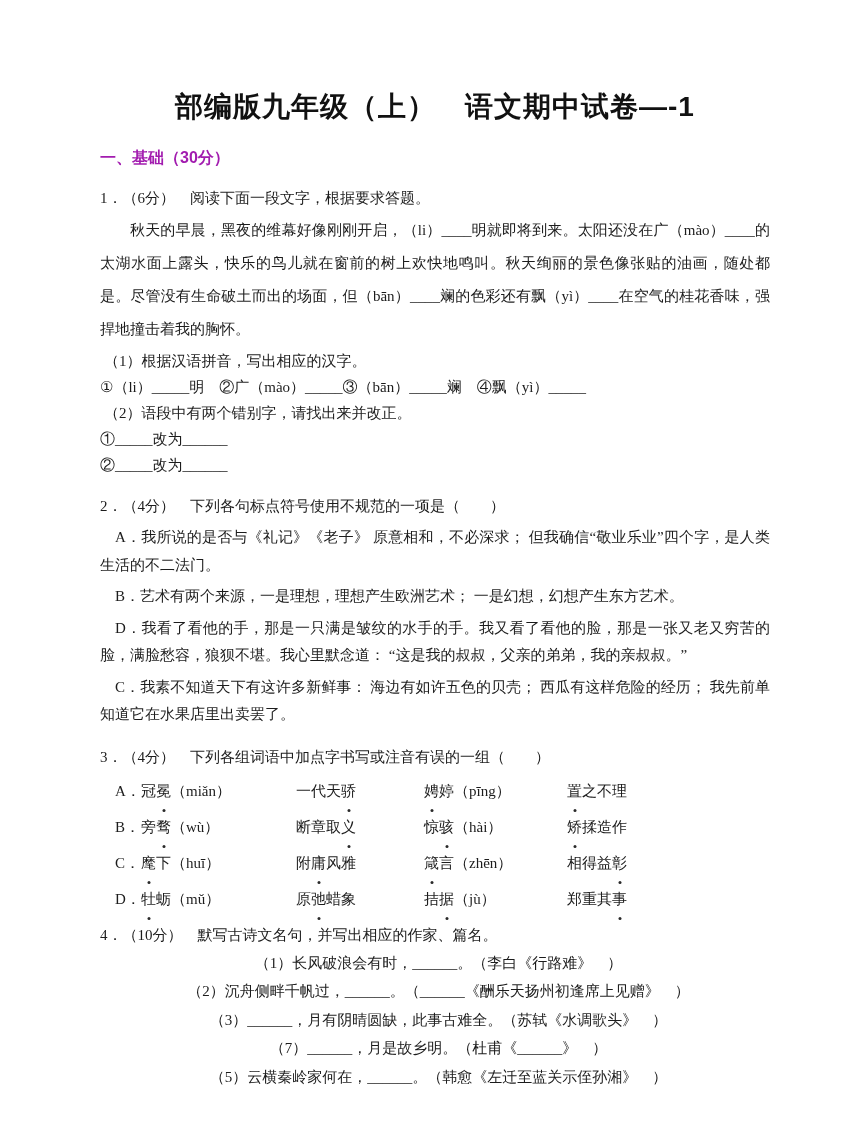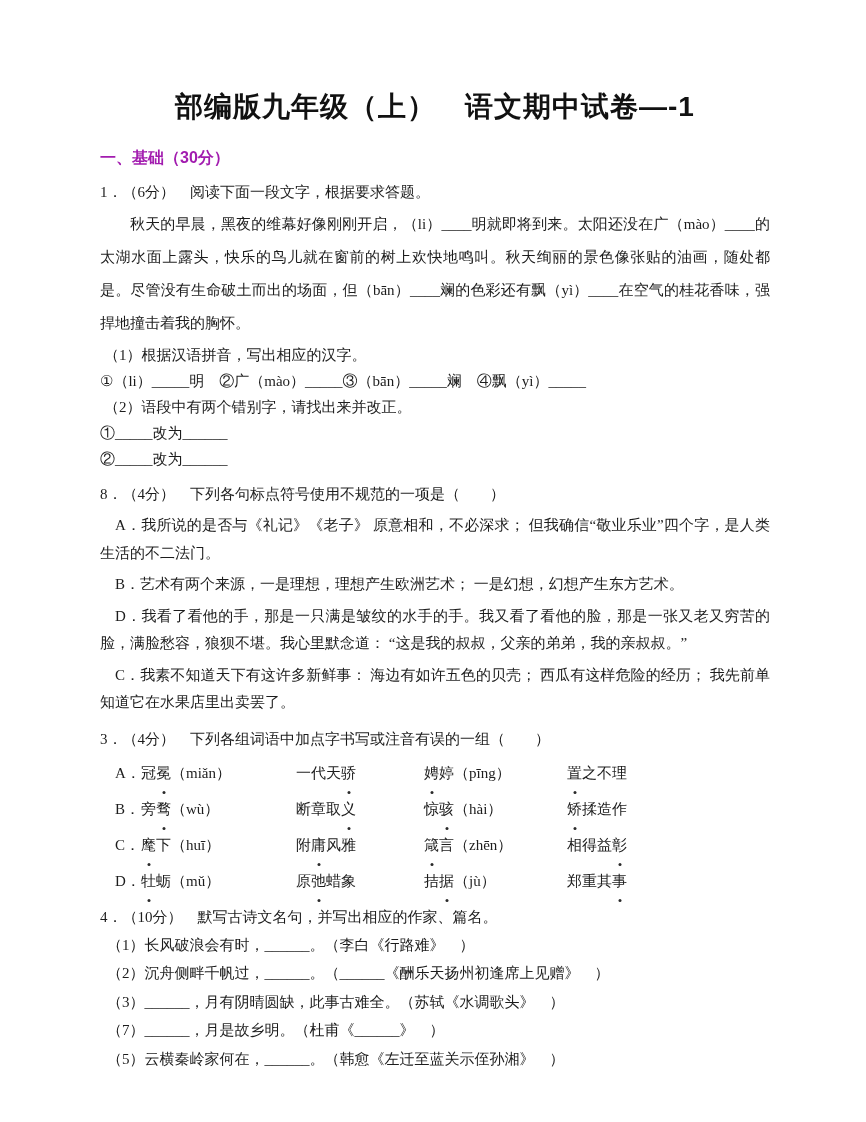--- a/index.html
+++ b/index.html
@@ -33,21 +33,21 @@
   .section-heading {
     font-family: "Liberation Sans", "DejaVu Sans", sans-serif;
     font-weight: bold;
     font-size: 16px;
     line-height: 24px;
     margin-bottom: 4px;
     color: #a21caf;
   }
   .stem {
     line-height: 28px;
-    margin-top: 8px;
+    margin-top: 14px;
   }
   .passage {
     margin: 2px 0 2px 0;
     text-indent: 2em;
     line-height: 33px;
     text-align: justify;
   }
   .sub-line {
     line-height: 26px;
     padding-left: 4px;
@@ -70,20 +70,21 @@
     padding-left: 15px;
   }
   .q3-label { width: 26px; flex: none; }
   .q3-c1 { width: 155px; flex: none; }
   .q3-c2 { width: 128px; flex: none; }
   .q3-c3 { width: 143px; flex: none; }
   .q3-c4 { flex: 1; }
   .q4-item {
     line-height: 28.5px;
     padding-left: 7px;
+    text-align: center;
   }
   
   .dot {
     position: relative;
     display: inline-block;
   }
   .dot::after {
     content: "";
     position: absolute;
     left: 50%;
@@ -108,21 +109,21 @@
     <div class="stem">1．（6分）　阅读下面一段文字，根据要求答题。</div>
     <p class="passage">秋天的早晨，黑夜的维幕好像刚刚开启，（li）____明就即将到来。太阳还没在广（mào）____的太湖水面上露头，快乐的鸟儿就在窗前的树上欢快地鸣叫。秋天绚丽的景色像张贴的油画，随处都是。尽管没有生命破土而出的场面，但（bān）____斓的色彩还有飘（yì）____在空气的桂花香味，强捍地撞击着我的胸怀。</p>
     <div class="sub-line">（1）根据汉语拼音，写出相应的汉字。</div>
     <div class="flush-line">①（li）_____明　②广（mào）_____③（bān）_____斓　④飘（yì）_____</div>
     <div class="sub-line">（2）语段中有两个错别字，请找出来并改正。</div>
     <div class="flush-line">①_____改为______</div>
     <div class="flush-line">②_____改为______</div>
   </div>
 
   <div>
-    <div class="stem">8．（4分）　下列各句标点符号使用不规范的一项是（　　）</div>
+    <div class="stem">2．（4分）　下列各句标点符号使用不规范的一项是（　　）</div>
     <p class="option">A．我所说的是否与《礼记》《老子》 原意相和，不必深求； 但我确信“敬业乐业”四个字，是人类生活的不二法门。</p>
     <p class="option">B．艺术有两个来源，一是理想，理想产生欧洲艺术； 一是幻想，幻想产生东方艺术。</p>
     <p class="option">D．我看了看他的手，那是一只满是皱纹的水手的手。我又看了看他的脸，那是一张又老又穷苦的脸，满脸愁容，狼狈不堪。我心里默念道： “这是我的叔叔，父亲的弟弟，我的亲叔叔。”</p>
     <p class="option">C．我素不知道天下有这许多新鲜事： 海边有如许五色的贝壳； 西瓜有这样危险的经历； 我先前单知道它在水果店里出卖罢了。</p>
   </div>
 
   <div>
     <div class="stem">3．（4分）　下列各组词语中加点字书写或注音有误的一组（　　）</div>
     <div class="q3-rows">
       <div class="q3-row">

